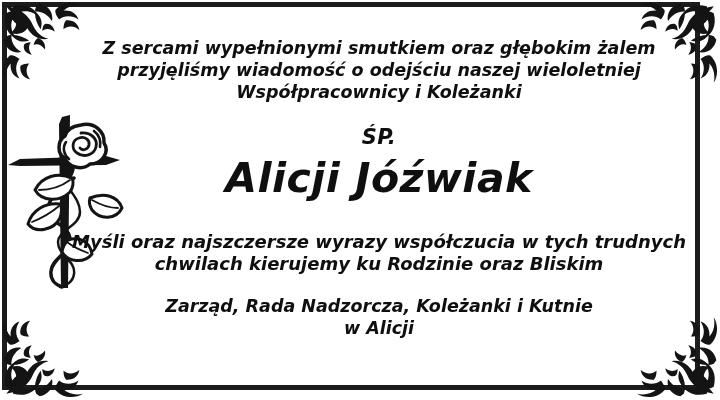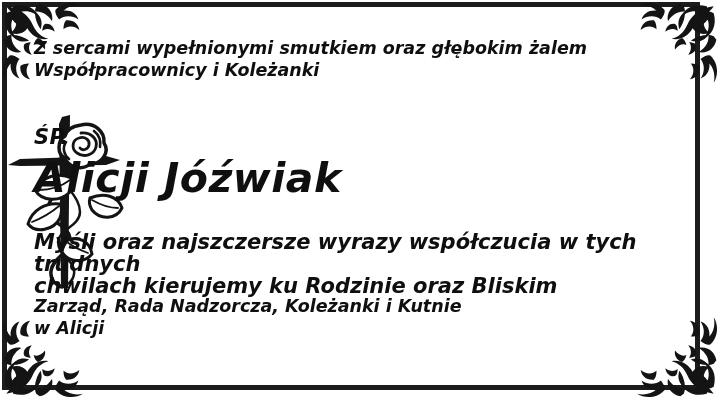--- a/index.html
+++ b/index.html
@@ -18,26 +18,26 @@
   }
   .corner svg { width: 100%; height: 100%; display: block; }
   .corner.tl { left: 1px;  top: 1px; }
   .corner.tr { right: 1px; top: 1px;  transform: scaleX(-1); }
   .corner.bl { left: 1px;  bottom: 1px; transform: scaleY(-1); }
   .corner.br { right: 1px; bottom: 1px; transform: scale(-1,-1); }
   .emblem {
     position: absolute; left: 6px; top: 108px; width: 118px; height: 182px;
   }
   .emblem svg { width: 100%; height: 100%; display: block; }
-  .textcol { position: absolute; left: 34px; right: 6px; text-align: left; }
+  .textcol { position: absolute; left: 44px; right: 6px; text-align: center; }
   .line { font-style: italic; font-weight: 700; }
   .intro      { top: 37px;  font-size: 17.5px; line-height: 22px; }
   .honorific  { top: 126px; font-size: 21px;   line-height: 22px; letter-spacing: 0.5px; }
   .name       { top: 152px; font-size: 41px;   line-height: 52px; letter-spacing: 0.5px; }
-  .condolence { top: 231px; font-size: 21px; line-height: 22px; }
+  .condolence { top: 231px; font-size: 18px; line-height: 22px; }
   .signature  { top: 295px; font-size: 17.5px; line-height: 22px; }
 </style>
 </head>
 <body>
 
 <svg width="0" height="0" style="position:absolute" aria-hidden="true">
   <defs>
     <g id="flourish-arm" fill="currentColor">
       <path d="M14,6 C28,2 40,8 44,20 C38,12 28,10 21,13 C29,18 31,27 26,35 C23,26 16,20 10,21 C11,15 12,9 14,6 Z"></path>
       <path d="M44,3 C54,5 60,13 58,23 C53,15 46,11 38,12 C45,16 48,24 45,32 C39,24 37,12 40,6 Z"></path>
@@ -104,20 +104,21 @@
 
     <path d="M75,17 C88,14 99,23 98,35 C104,44 96,56 84,56 C76,63 62,59 59,50 C51,46 51,33 59,28 C61,20 68,18 75,17 Z" fill="#ffffff" stroke="#141414" stroke-width="3.5" stroke-linejoin="round"></path>
     <path d="M75,25 C85,24 92,31 90,39 C88,47 78,50 71,45 C65,41 66,32 73,30 C79,28 84,32 83,37 C82,42 76,43 74,40" fill="none" stroke="#141414" stroke-width="2.8" stroke-linecap="round"></path>
     <path d="M60,34 C56,40 58,47 63,51" fill="none" stroke="#141414" stroke-width="2.6" stroke-linecap="round"></path>
     <path d="M88,23 C93,27 95,33 94,39" fill="none" stroke="#141414" stroke-width="2.6" stroke-linecap="round"></path>
   </svg>
 </div>
 
 <div class="textcol intro">
   <div class="line">Z sercami wypełnionymi smutkiem oraz głębokim żalem</div>
+  <div class="line">przyjęliśmy wiadomość o odejściu naszej wieloletniej</div>
   <div class="line">Współpracownicy i Koleżanki</div>
 </div>
 
 <div class="textcol honorific">
   <div class="line">ŚP.</div>
 </div>
 
 <div class="textcol name">
   <div class="line">Alicji Jóźwiak</div>
 </div>

